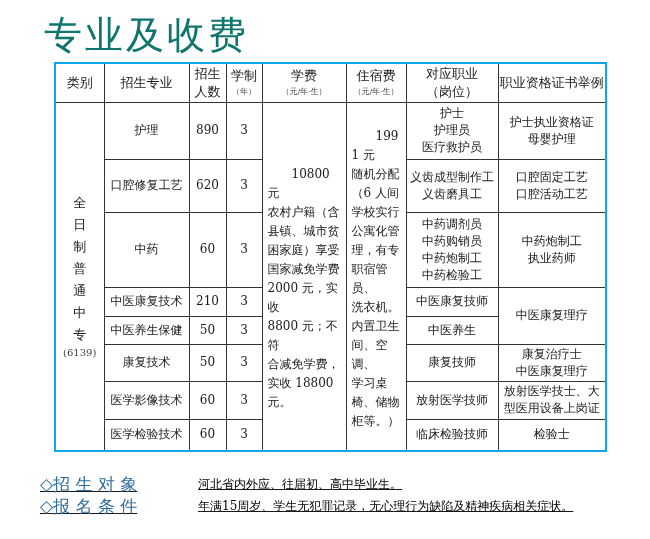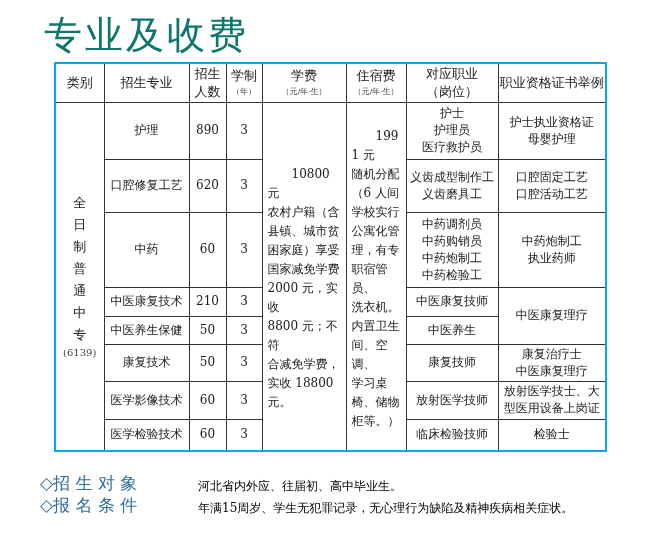--- a/index.html
+++ b/index.html
@@ -12,21 +12,21 @@
   table.grid td, table.grid th { border: 1px solid #333; padding: 0; text-align: center;
                vertical-align: middle; font-size: 12px; line-height: 17px; font-weight: normal; }
   table.grid th { font-size: 13px; line-height: 18px; }
   .sub { font-size: 8px; color: #444; display: block; line-height: 14px; }
   .ml { display: block; }
   .vert { display: block; line-height: 22px; font-size: 13px; }
   .vert-sub { display: block; font-size: 10px; color: #444; line-height: 14px; }
   .long { text-align: left !important; vertical-align: top !important; padding: 6px 3px 0 5px !important;
           font-size: 12px; line-height: 19px !important; word-break: break-all; }
   .footer { position: absolute; left: 40px; top: 473px; }
-  .frow { display: flex; align-items: flex-end; height: 22px; }
+  .frow { display: flex; align-items: center; height: 22px; text-decoration: underline; }
   .flabel { color: #2e6e9e; font-size: 17px; width: 150px; font-family: "DejaVu Sans", "Liberation Sans", sans-serif;
             white-space: nowrap; }
   .fval { font-size: 12px; color: #000000; white-space: nowrap; margin-left: 8px; }
 </style>
 </head>
 <body>
 
 <div class="title">专业及收费</div>
 
 <table class="grid">

